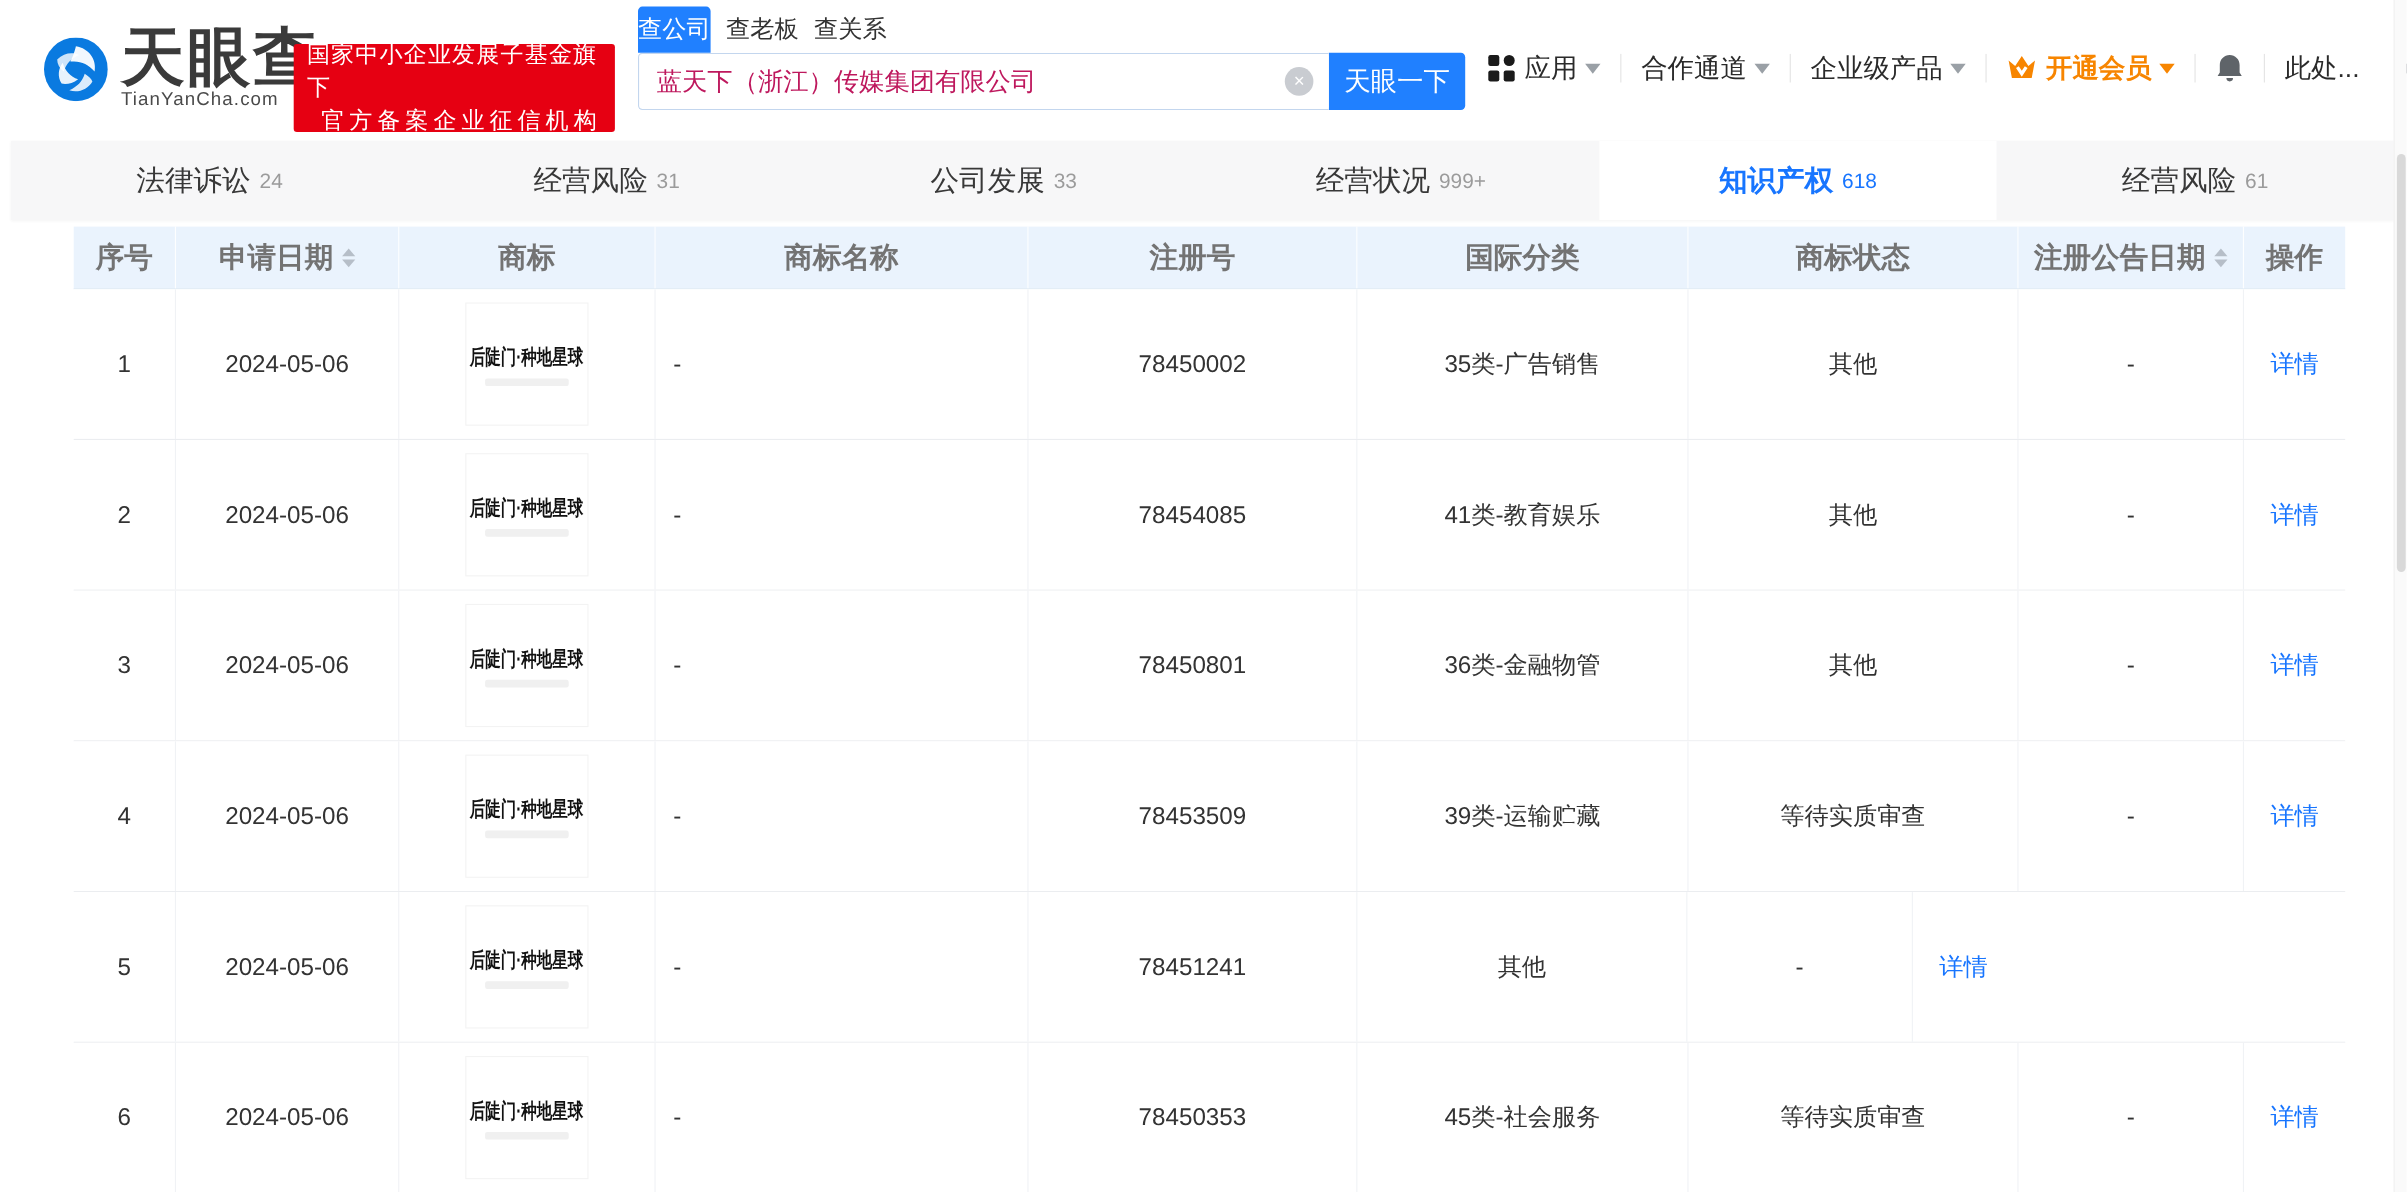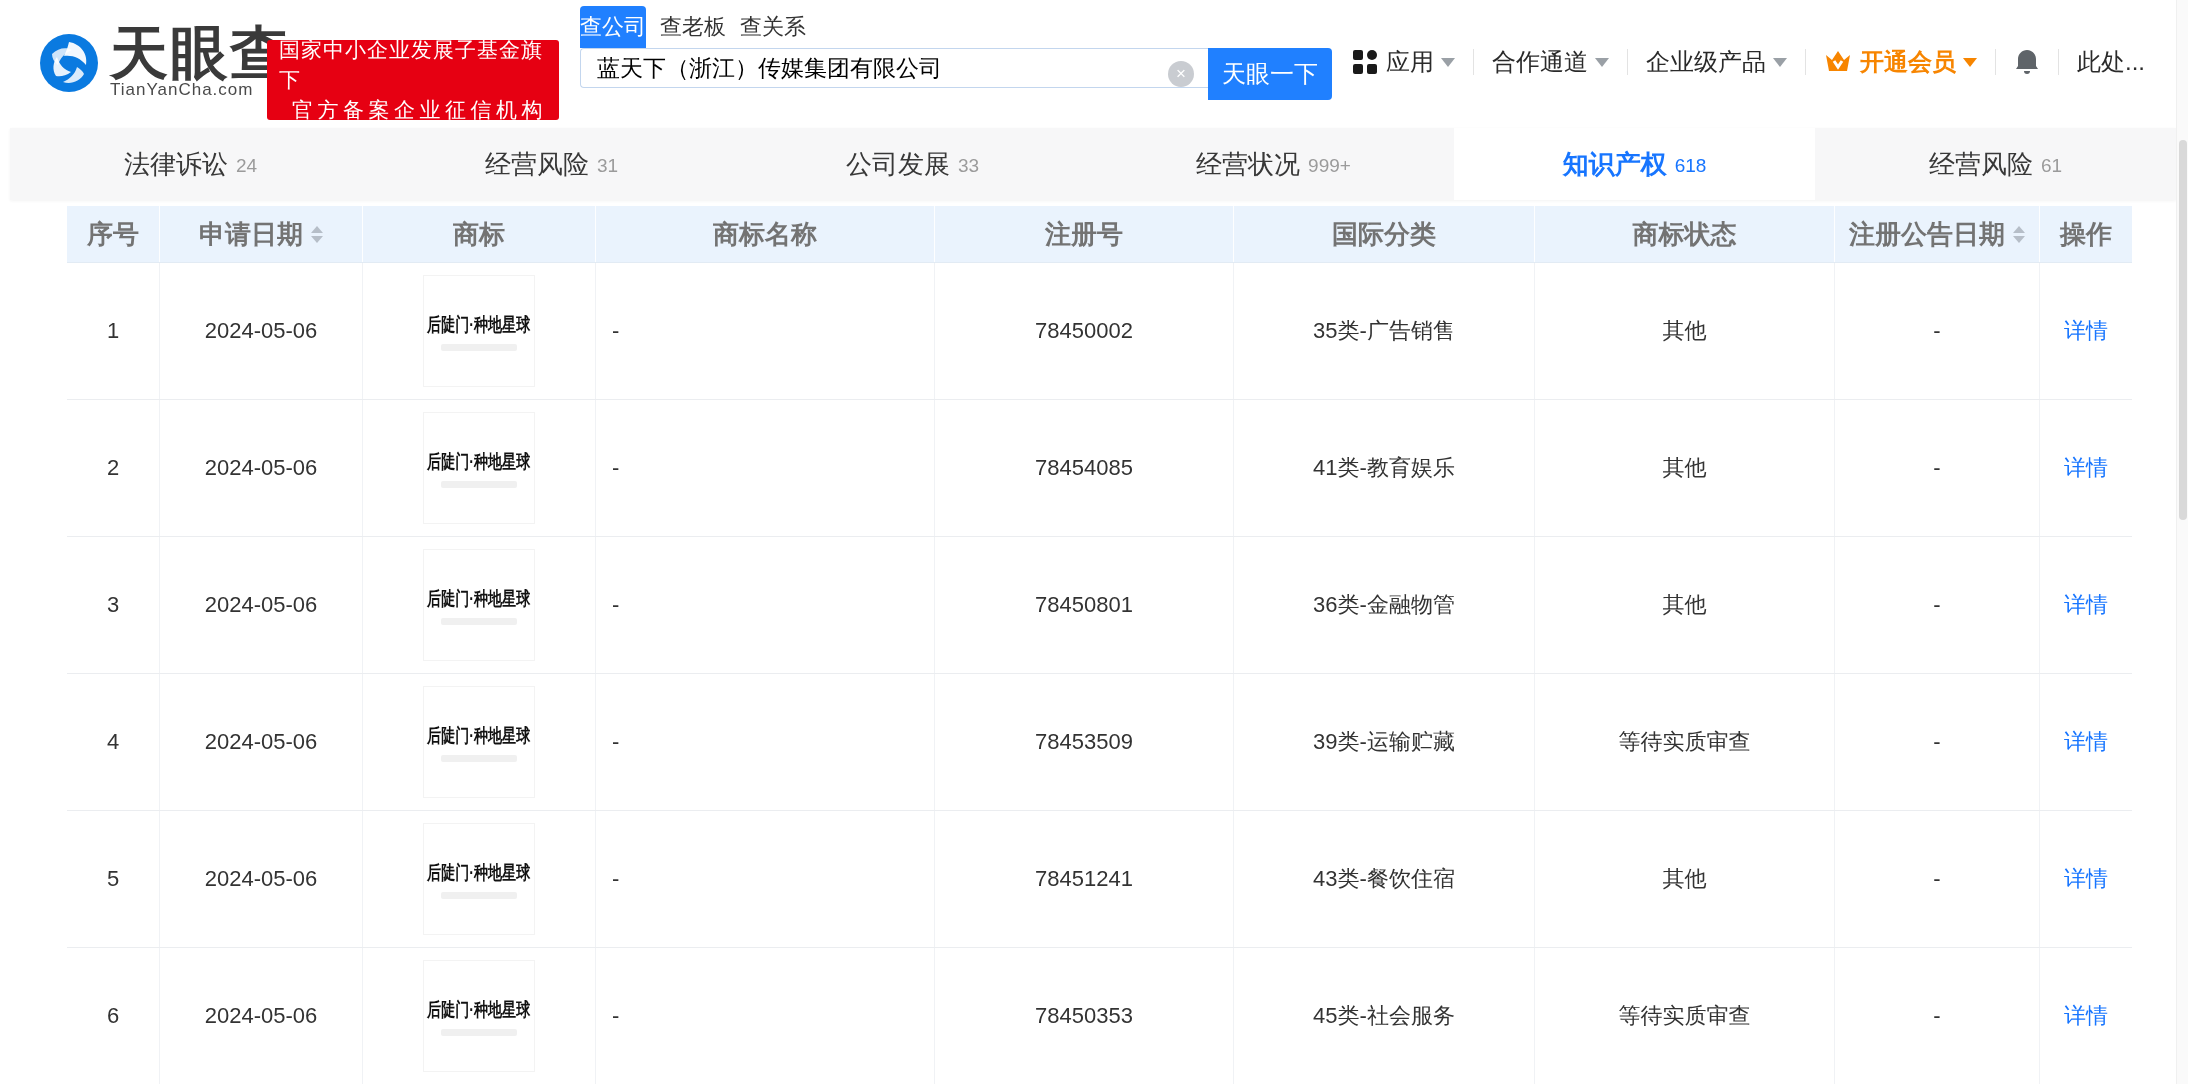--- a/index.html
+++ b/index.html
@@ -16,21 +16,21 @@
   .gov-badge .l1 { font-size:21px; line-height:30px; letter-spacing:1px; }
   .gov-badge .l2 { font-size:21px; line-height:30px; letter-spacing:4.5px; }
 
   .search-wrap { position:absolute; left:580px; top:10px; width:752px; }
   .search-tabs { display:flex; align-items:flex-end; height:38px; }
   .s-tab { font-size:22px; color:#333; padding:6px 0; cursor:pointer; }
   .s-tab.active { background:#2080ff; color:#fff; border-radius:4px 4px 0 0; }
   .s-tab + .s-tab { margin-left:14px; }
   .search-box { display:flex; height:52px; }
   .search-input-wrap { position:relative; flex:1; }
-  .search-input { width:100%; height:40px; border:1px solid #c3d6ee; border-right:none; border-radius:4px 0 0 4px; font-size:23px; color:#000000; padding:0 28px 0 16px; outline:none; font-family:"Liberation Sans", sans-serif; }
+  .search-input { width:100%; height:52px; border:1px solid #c3d6ee; border-right:none; border-radius:4px 0 0 4px; font-size:23px; color:#be185d; padding:0 28px 0 16px; outline:none; font-family:"Liberation Sans", sans-serif; }
   .clear-btn { position:absolute; right:14px; top:13px; width:26px; height:26px; border-radius:50%; background:#c9ccd1; color:#fff; font-size:17px; line-height:26px; text-align:center; cursor:pointer; }
   .search-btn { width:124px; height:52px; background:#2080ff; color:#fff; font-size:24px; border:none; border-radius:0 4px 4px 0; cursor:pointer; font-family:"Liberation Sans", sans-serif; }
 
   .top-nav { position:absolute; left:1352px; top:38px; height:48px; display:flex; align-items:center; }
   .nav-item { display:flex; align-items:center; font-size:24px; color:#2a2a2a; cursor:pointer; white-space:nowrap; }
   .nav-item .caret { margin-left:7px; }
   .caret { width:0; height:0; border-left:7px solid transparent; border-right:7px solid transparent; border-top:9px solid #9aa0a6; display:inline-block; }
   .caret.orange { border-top-color:#f78500; }
   .nav-divider { width:1px; height:26px; background:#e3e3e3; margin:0 18px; }
   .member { color:#f78500; font-weight:700; }
@@ -289,21 +289,20 @@
         <div class="td c1">5</div>
         <div class="td c2">2024-05-06</div>
         <div class="td c3">
           <div class="tm-img">
             <div class="tm-text">后陡门·种地星球</div>
             <div class="tm-watermark"></div>
           </div>
         </div>
         <div class="td c4 left">-</div>
         <div class="td c5">78451241</div>
-        <div class="td c6">43类-餐饮住宿</div>
         <div class="td c7">其他</div>
         <div class="td c8">-</div>
         <div class="td c9">
           <span class="detail-link">详情</span>
         </div>
       </div>
 
       <div class="tr">
         <div class="td c1">6</div>
         <div class="td c2">2024-05-06</div>

